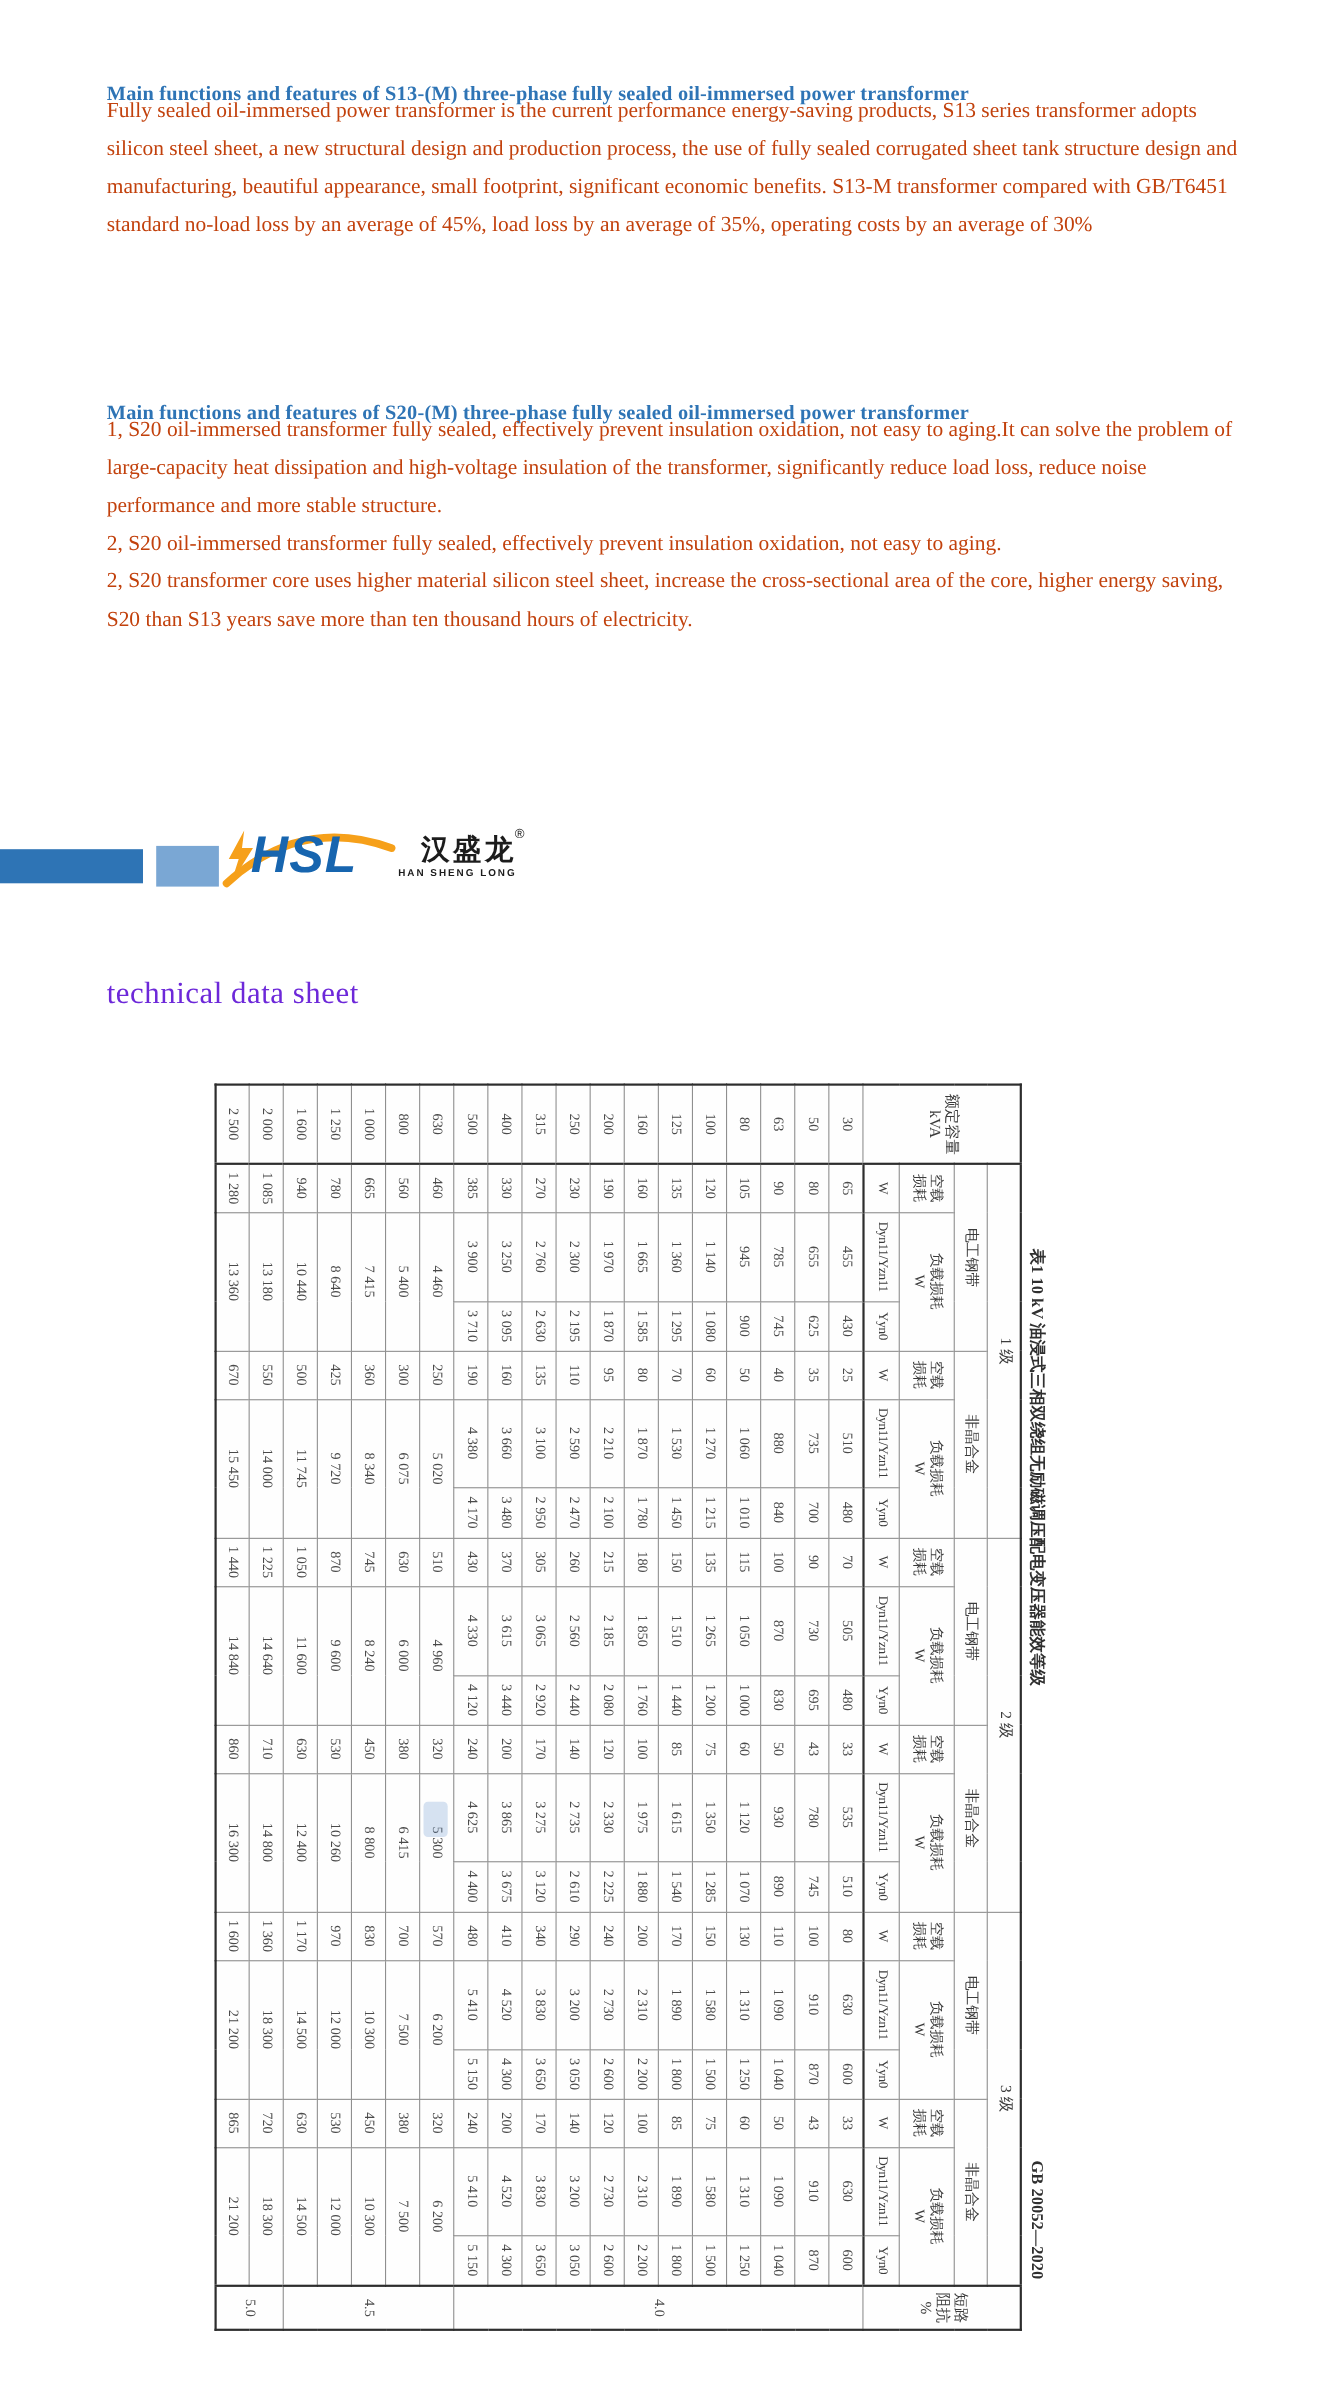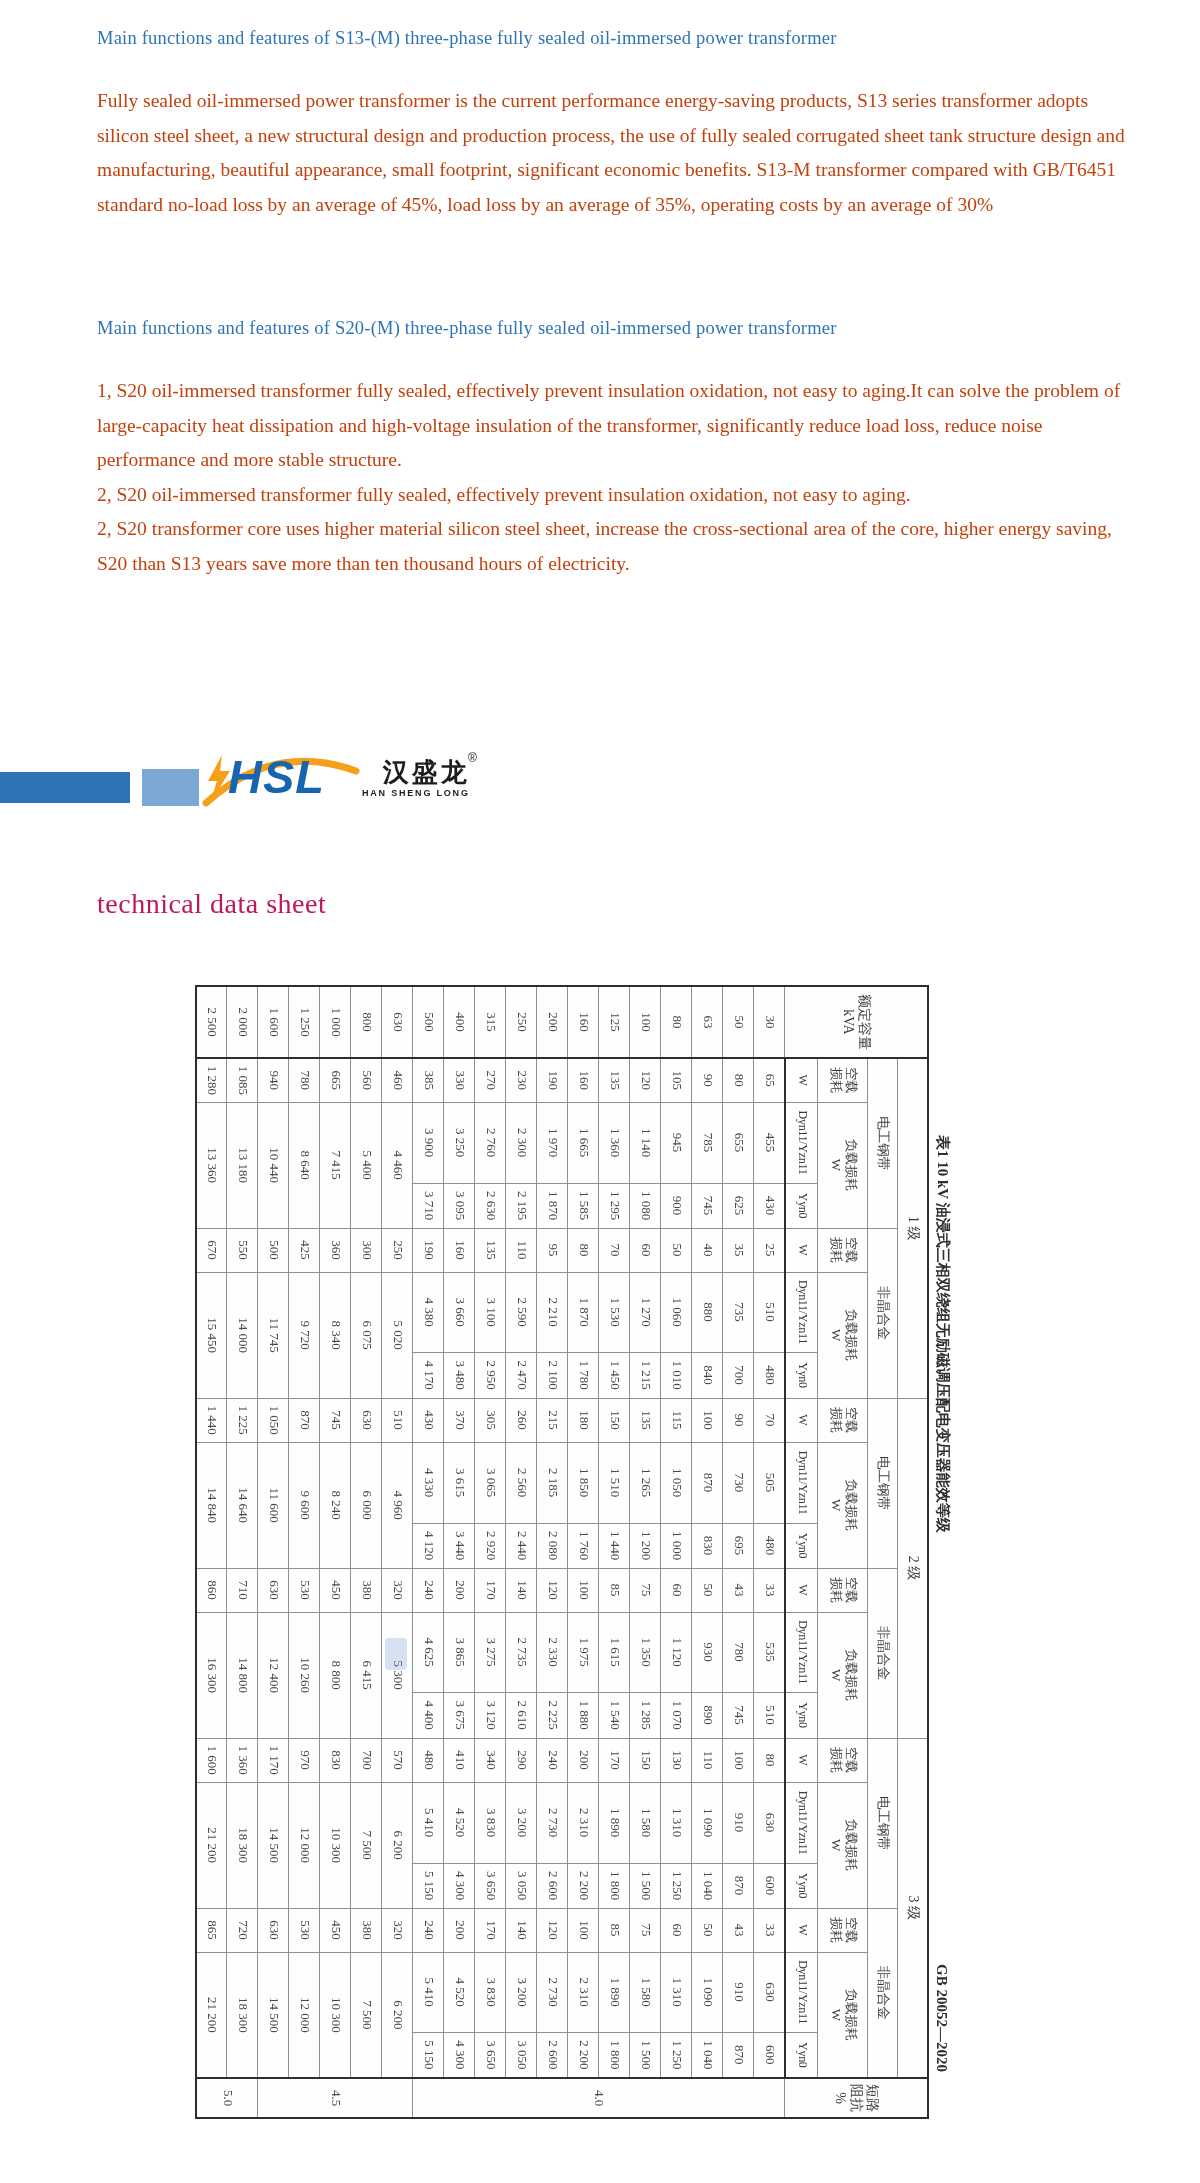--- a/index.html
+++ b/index.html
@@ -2,28 +2,28 @@
 <html><head>
 <meta charset="utf-8">
 <style>
   html,body{margin:0;padding:0;}
   body{
     width:1200px;height:2183px;background:#ffffff;position:relative;
     font-family:"Liberation Serif", serif;color:#111;
   }
   .abs{position:absolute;}
   .blue-heading{
-    color:#2e74b5;font-size:18.5px;font-weight:400;letter-spacing:.2px;
+    color:#2e74b5;font-size:18.5px;font-weight:700;letter-spacing:.2px;margin-top:48px;
   }
   .body-para{
     font-size:19.5px;line-height:34.6px;color:#c2410c;text-align:left;
   }
   .para-block p{margin:0;}
   #sheet-heading{
-    color:#be185d;font-size:28px;font-weight:400;letter-spacing:.5px;
+    color:#6d28d9;font-size:28px;font-weight:400;letter-spacing:.5px;
   }
   
   .logo-bar{position:absolute;}
   #hsl-text{
     position:absolute;font-family:"Liberation Sans",sans-serif;
     font-style:italic;font-weight:700;font-size:47px;color:#1765af;
     letter-spacing:1px;line-height:1;
   }
   #cn-block{position:absolute;text-align:right;font-family:Liberation Sans, sans-serif;}
   #cn-name{font-size:26px;font-weight:800;color:#1c1c1c;letter-spacing:3px;line-height:1;}

